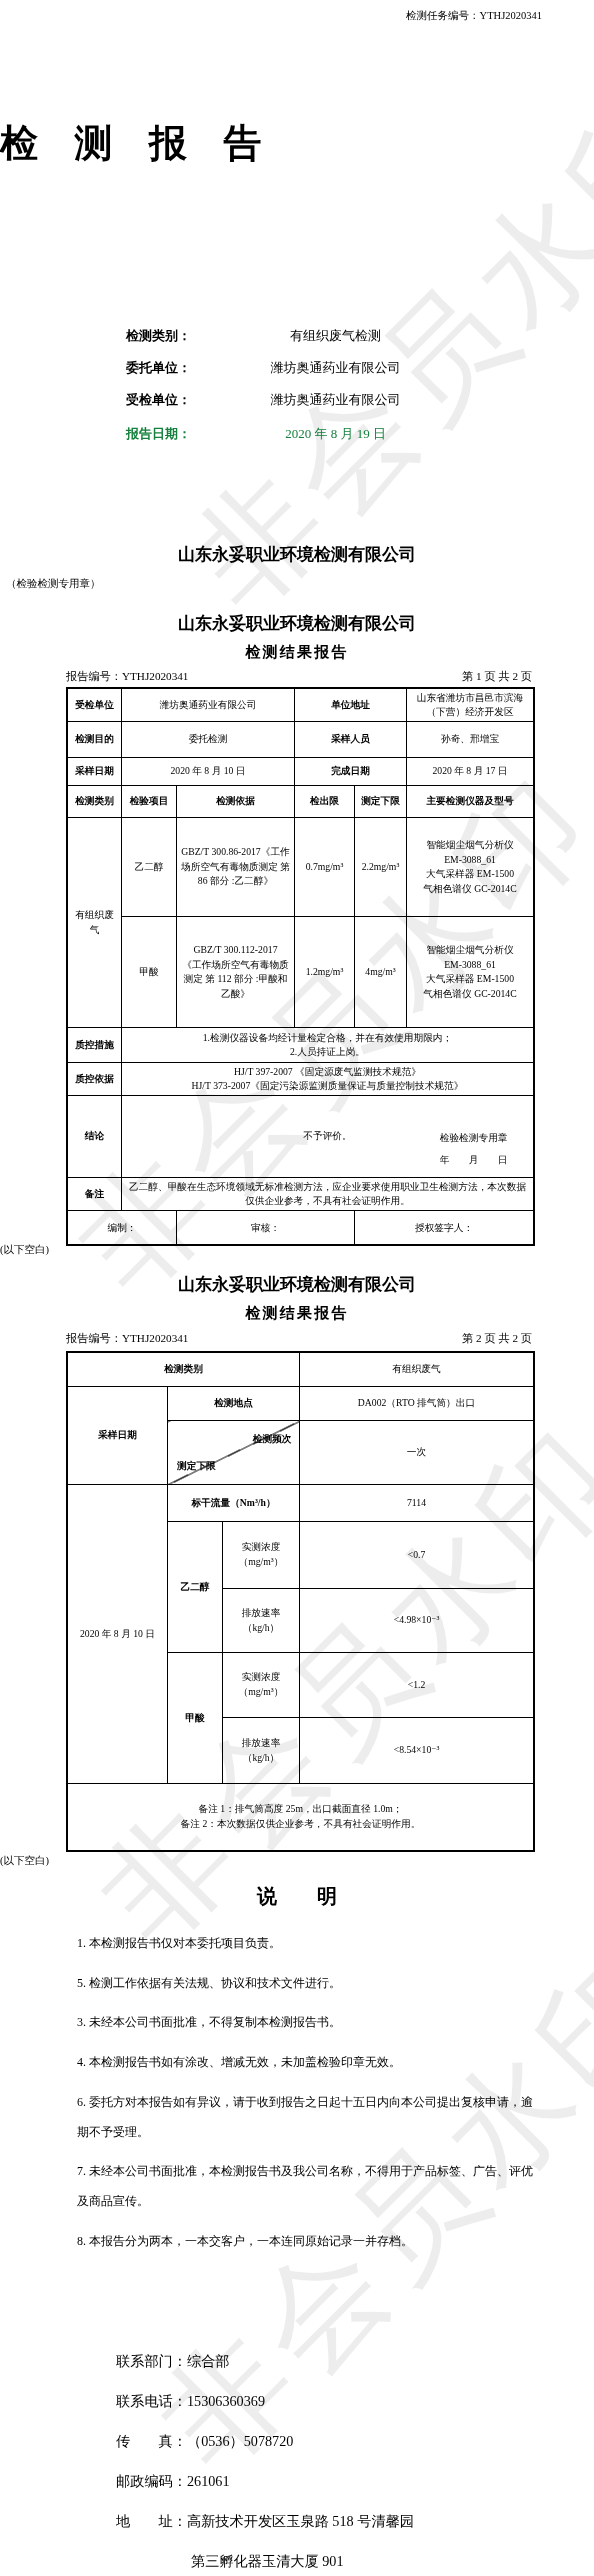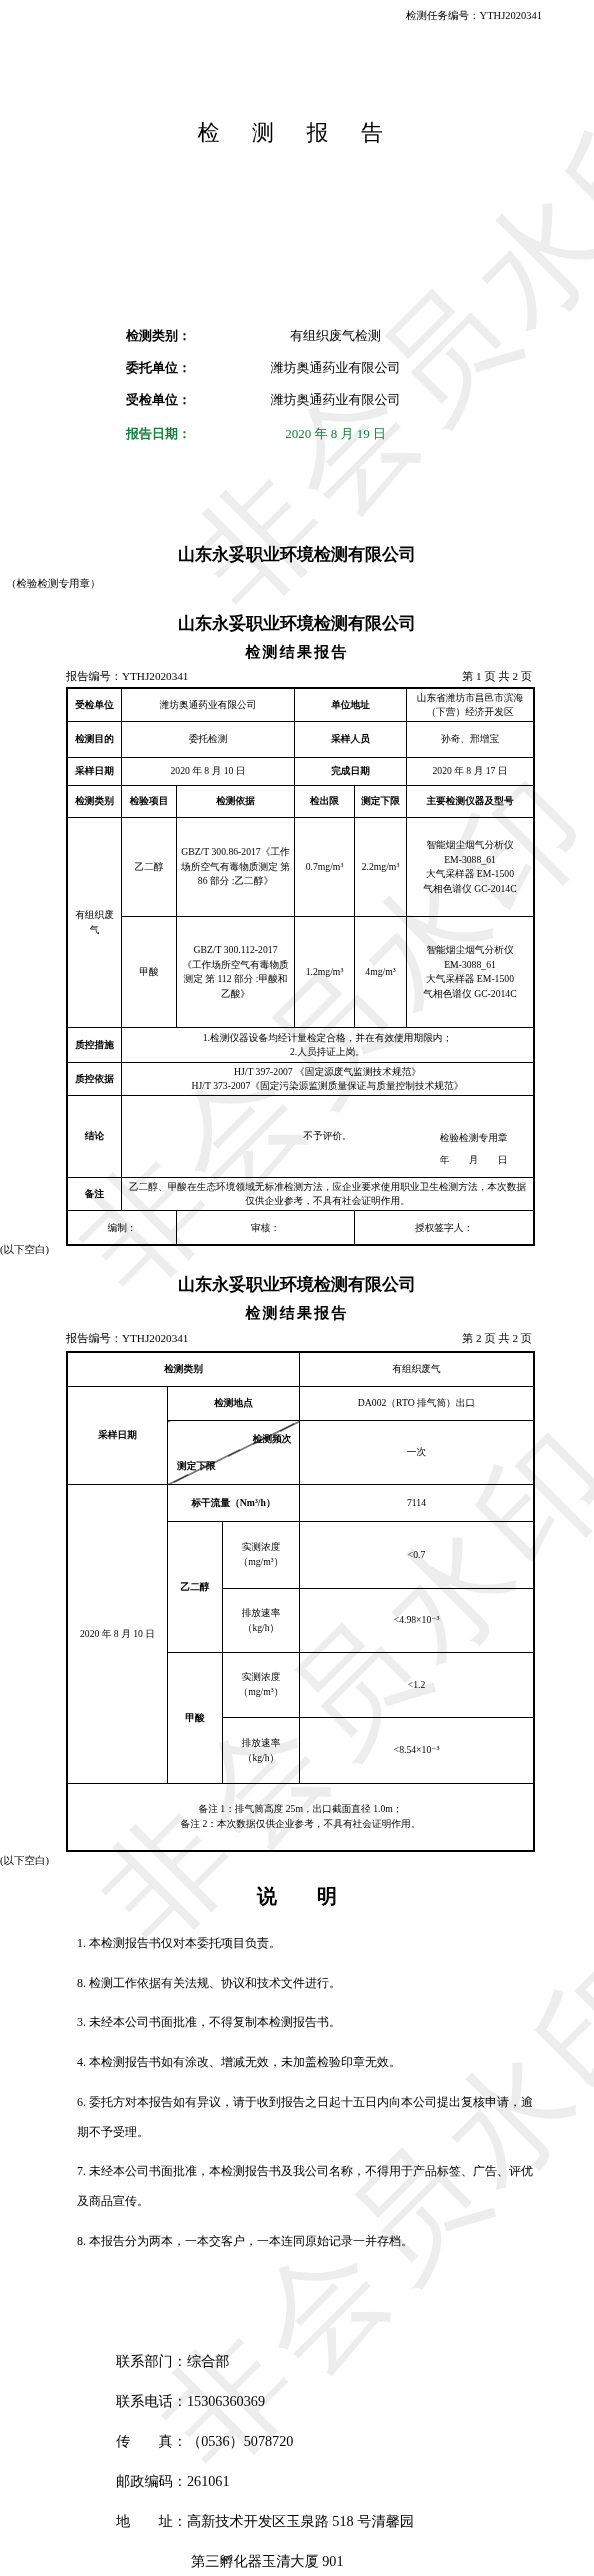--- a/index.html
+++ b/index.html
@@ -8,21 +8,21 @@
   .page { position:relative; width:594px; height:2576px; margin:0 auto; background:#fff; overflow:hidden; }
 
   
   .wm { position:absolute; z-index:0; font-size:124px; letter-spacing:9px; white-space:nowrap;
         color:rgba(0,0,0,0.07); transform:translate(-50%,-50%) rotate(-45deg); pointer-events:none; }
 
   .layer { position:absolute; z-index:1; }
 
   
   .task-line { top:9px; right:52px; font-size:10.5px; }
-  .big-title { top:118px; left:0; width:100%; text-align:center; font-size:22px; font-weight:normal; letter-spacing:13.5px; }
+  .big-title { top:118px; left:0; width:100%; font-size:38px; font-weight:bold; letter-spacing:13.5px; }
 
   
   .cv-row { position:absolute; left:126px; width:352px; height:18px; font-size:13px; }
   .cv-row .lbl { position:absolute; left:0; top:0; font-weight:bold; }
   .cv-row .val { position:absolute; left:86px; top:0; width:247px; text-align:center; }
   .red { color:#15803d; }
 
   .company { left:0; width:100%; text-align:center; font-weight:bold; font-size:17px; }
   .stamp-note { left:0; width:100%; text-align:left; font-size:10.5px;padding-left:6px; }
   .sub-title { left:0; width:100%; text-align:center; font-weight:bold; font-size:15px; letter-spacing:2.2px; }
@@ -264,21 +264,21 @@
       </tr>
     </tbody>
       </table>
   </div>
 
   <div class="layer blank-note" style="top:1854px;">(以下空白)</div>
 
   <div class="layer stm-title" style="top:1883px;">说　　明</div>
   <div class="layer stm-list" style="top:1928px;">
     <div class="stm-item">1. 本检测报告书仅对本委托项目负责。</div>
-    <div class="stm-item">8. 检测工作依据有关法规、协议和技术文件进行。</div>
+    <div class="stm-item">5. 检测工作依据有关法规、协议和技术文件进行。</div>
     <div class="stm-item">3. 未经本公司书面批准，不得复制本检测报告书。</div>
     <div class="stm-item">4. 本检测报告书如有涂改、增减无效，未加盖检验印章无效。</div>
     <div class="stm-item">6. 委托方对本报告如有异议，请于收到报告之日起十五日内向本公司提出复核申请，逾期不予受理。</div>
     <div class="stm-item">7. 未经本公司书面批准，本检测报告书及我公司名称，不得用于产品标签、广告、评优及商品宣传。</div>
     <div class="stm-item">8. 本报告分为两本，一本交客户，一本连同原始记录一并存档。</div>
   </div>
 
   <div class="layer contact" style="top:2350px;">
     <div>联系部门：综合部</div>
     <div>联系电话：15306360369</div>

